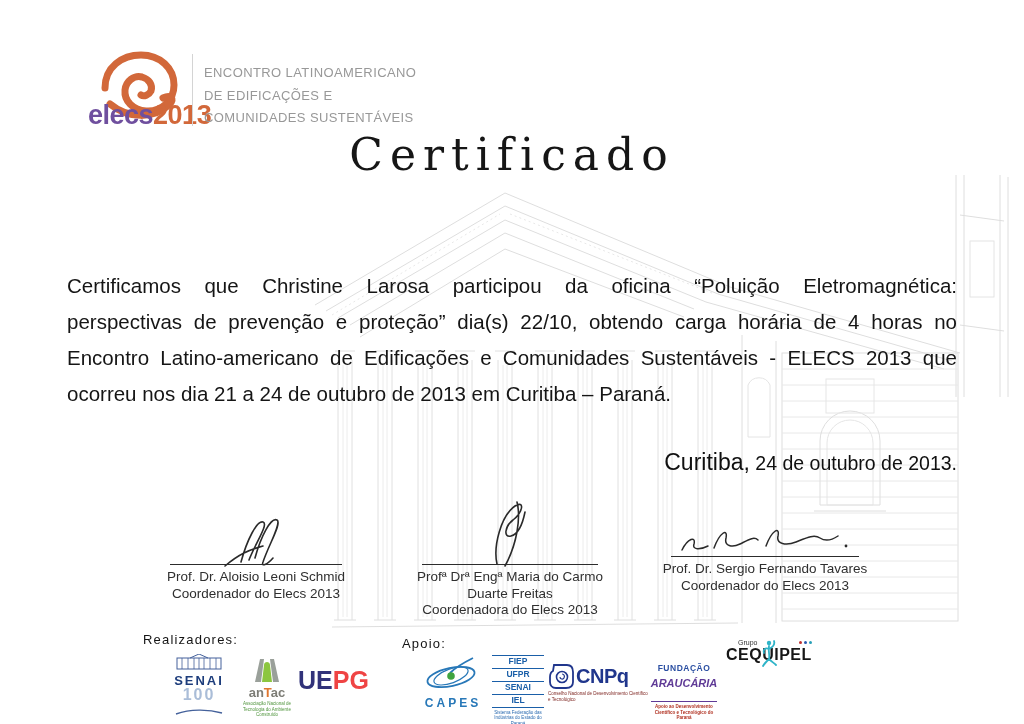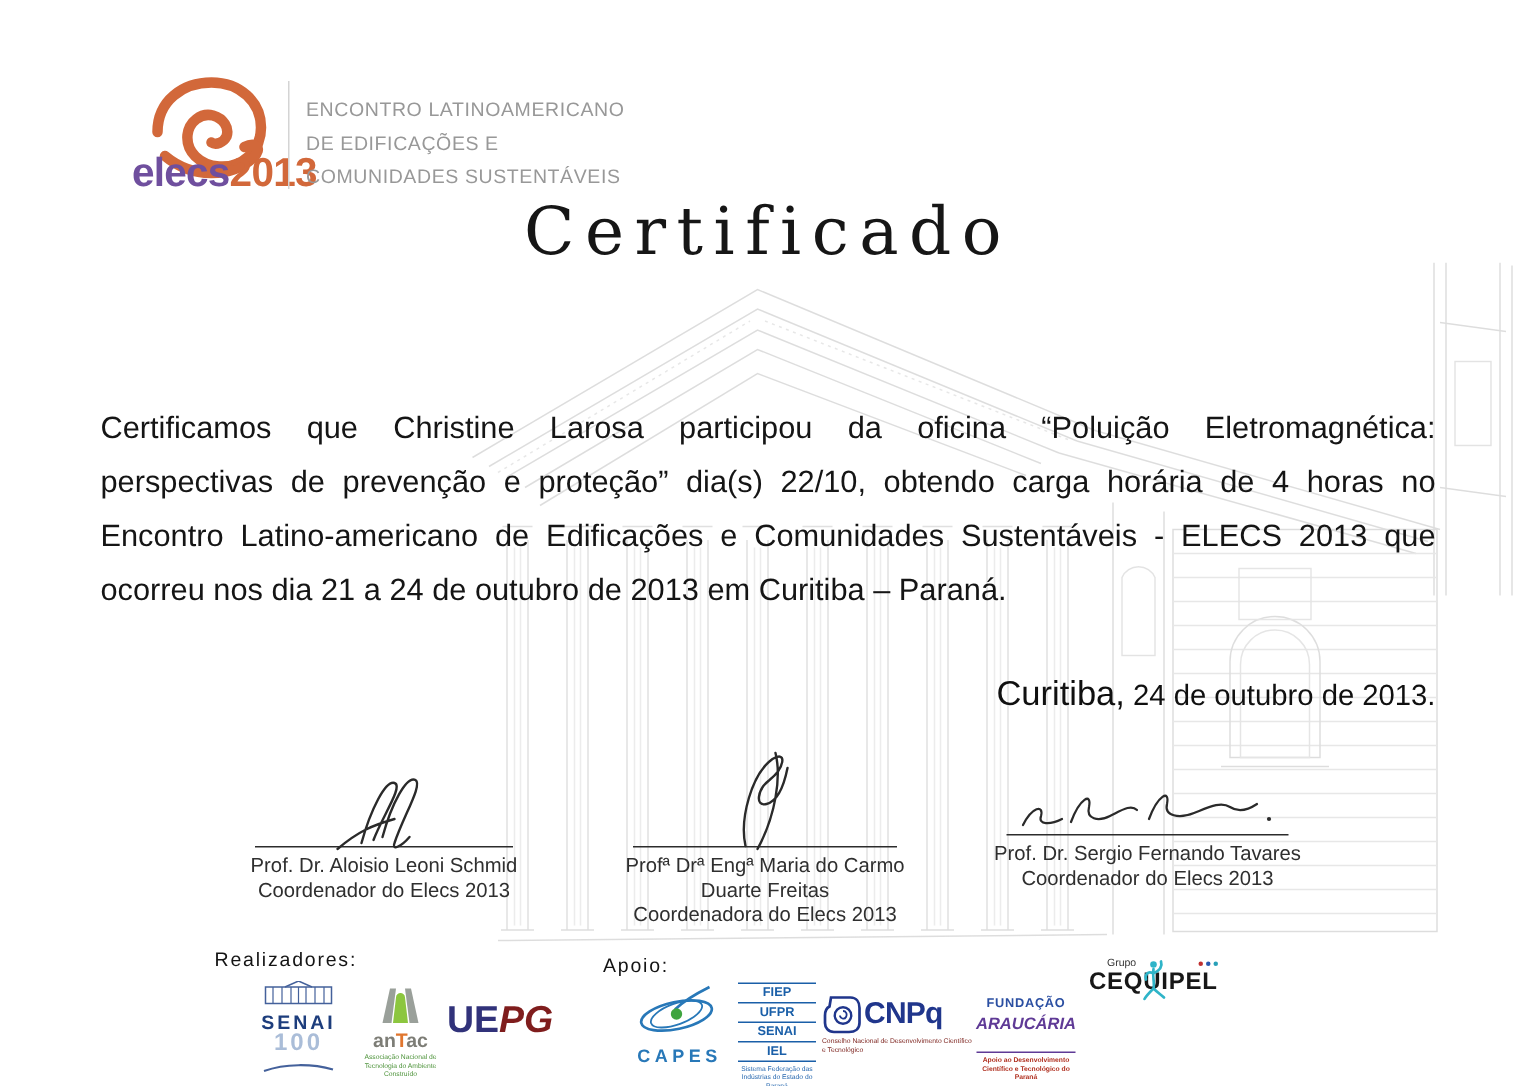--- a/index.html
+++ b/index.html
@@ -48,21 +48,21 @@
 
   .ufpr-name { font-size:13px; font-weight:bold; color:#1d3d7c; letter-spacing:2px; line-height:13px; }
   .ufpr-num  { font-size:16px; font-weight:bold; color:#aabdd8; letter-spacing:2px; line-height:15px; }
 
   .antac-name { font-size:13px; font-weight:bold; line-height:13px; color:#7d7d76; }
   .antac-name .t { color:#e0762e; }
   .antac-sub { font-size:4.5px; line-height:5.5px; color:#4f943c; margin-top:2px; }
 
   .uepg-name { font-size:25px; font-weight:800; line-height:25px; }
   .uepg-name .p1 { color:#31327a; }
-  .uepg-name .p2 { color:#7f1d1d; font-style:italic; }
+  .uepg-name .p2 { color:#ef4444; }
 
   .capes-name { font-size:12px; font-weight:bold; color:#2878b8; letter-spacing:3px; line-height:12px; }
 
   .fiep { width:52px; }
   .fiep-item { font-size:8.5px; font-weight:bold; color:#1a5fa8; line-height:9px; }
   .fiep-rule { border:0; border-top:1.5px solid #1a5fa8; margin:1.5px 0; }
   .fiep-sub { font-size:4.5px; line-height:5.5px; color:#2a6ab0; margin-top:2px; }
 
   .cnpq-row { display:flex; align-items:center; gap:2px;text-align:center; }
   .cnpq-name { font-size:20px; font-weight:800; color:#20368c; letter-spacing:-0.5px; }

